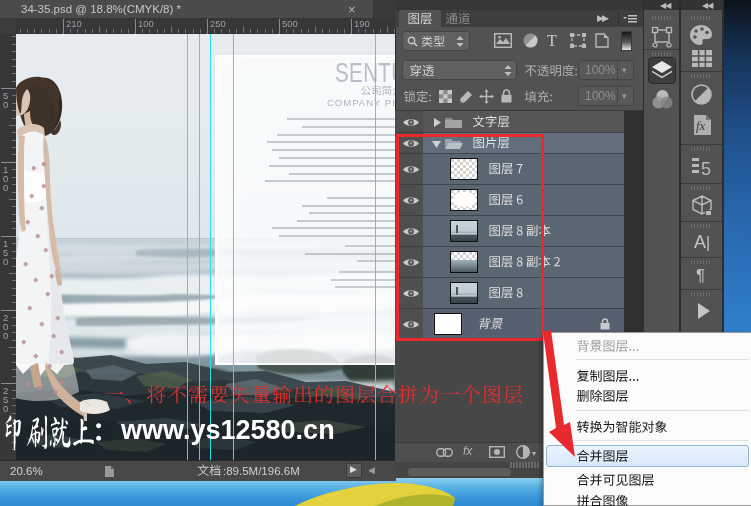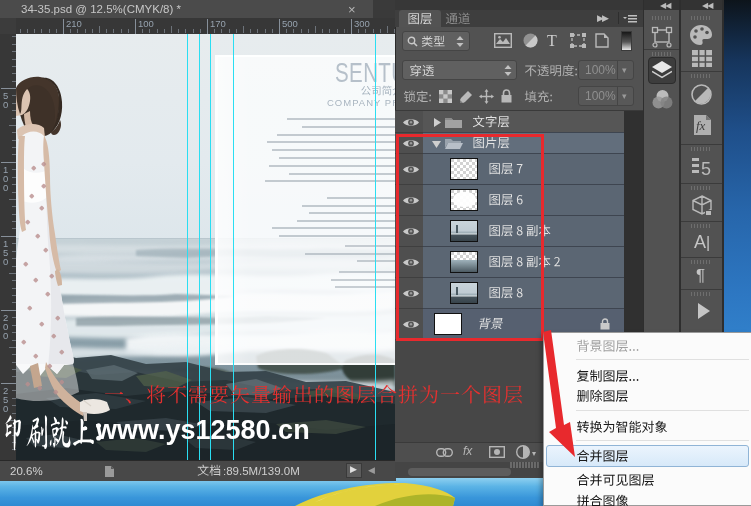--- a/index.html
+++ b/index.html
@@ -1,21 +1,21 @@
 <!DOCTYPE html>
 <html><head><meta charset="utf-8"><style>
 *{margin:0;padding:0;box-sizing:border-box}
 html,body{width:751px;height:506px;overflow:hidden;background:#3a3a3a;
 font-family:"Liberation Sans",sans-serif}
 body{position:relative}
 .abs{position:absolute}
 div.abs{white-space:nowrap}
 </style></head><body>
 <div class="abs" style="left:0;top:0;width:395px;height:18px;background:#4b4b4b"></div>
-<div class="abs" style="left:21px;top:3px;font-size:11.5px;color:#c6c6c6">34-35.psd @ 12.5%(CMYK/8) *</div>
+<div class="abs" style="left:21px;top:3px;font-size:11.5px;color:#c6c6c6">34-35.psd @ 18.8%(CMYK/8) *</div>
 <div class="abs" style="left:348px;top:2px;font-size:13px;color:#b5b5b5">×</div>
 <div class="abs" style="left:373px;top:0;width:22px;height:18px;background:#3a3a3a"></div>
 <div class="abs" style="left:0;top:18px;width:16px;height:16px;background:#3c3c3c"></div>
 <div class="abs" style="left:16px;top:18px;width:379px;height:16px;background:#373737;overflow:hidden">
     <div class="abs" style="left:47px;top:1px;width:1px;height:15px;background:#87909a"></div>
     <div class="abs" style="left:50px;top:0px;font-size:9.5px;color:#96a2ae">210</div>
     <div class="abs" style="left:54.2px;top:11px;width:1px;height:4px;background:#6d737a"></div>
     <div class="abs" style="left:61.4px;top:11px;width:1px;height:4px;background:#6d737a"></div>
     <div class="abs" style="left:68.6px;top:11px;width:1px;height:4px;background:#6d737a"></div>
     <div class="abs" style="left:75.8px;top:11px;width:1px;height:4px;background:#6d737a"></div>
@@ -29,21 +29,21 @@
     <div class="abs" style="left:126.2px;top:11px;width:1px;height:4px;background:#6d737a"></div>
     <div class="abs" style="left:133.4px;top:11px;width:1px;height:4px;background:#6d737a"></div>
     <div class="abs" style="left:140.6px;top:11px;width:1px;height:4px;background:#6d737a"></div>
     <div class="abs" style="left:147.8px;top:11px;width:1px;height:4px;background:#6d737a"></div>
     <div class="abs" style="left:155.0px;top:8px;width:1px;height:7px;background:#6d737a"></div>
     <div class="abs" style="left:162.2px;top:11px;width:1px;height:4px;background:#6d737a"></div>
     <div class="abs" style="left:169.4px;top:11px;width:1px;height:4px;background:#6d737a"></div>
     <div class="abs" style="left:176.6px;top:11px;width:1px;height:4px;background:#6d737a"></div>
     <div class="abs" style="left:183.8px;top:11px;width:1px;height:4px;background:#6d737a"></div>
     <div class="abs" style="left:191px;top:1px;width:1px;height:15px;background:#87909a"></div>
-    <div class="abs" style="left:194px;top:0px;font-size:9.5px;color:#96a2ae">170</div>
+    <div class="abs" style="left:194px;top:0px;font-size:9.5px;color:#96a2ae">250</div>
     <div class="abs" style="left:198.2px;top:11px;width:1px;height:4px;background:#6d737a"></div>
     <div class="abs" style="left:205.4px;top:11px;width:1px;height:4px;background:#6d737a"></div>
     <div class="abs" style="left:212.6px;top:11px;width:1px;height:4px;background:#6d737a"></div>
     <div class="abs" style="left:219.8px;top:11px;width:1px;height:4px;background:#6d737a"></div>
     <div class="abs" style="left:227.0px;top:8px;width:1px;height:7px;background:#6d737a"></div>
     <div class="abs" style="left:234.2px;top:11px;width:1px;height:4px;background:#6d737a"></div>
     <div class="abs" style="left:241.4px;top:11px;width:1px;height:4px;background:#6d737a"></div>
     <div class="abs" style="left:248.6px;top:11px;width:1px;height:4px;background:#6d737a"></div>
     <div class="abs" style="left:255.8px;top:11px;width:1px;height:4px;background:#6d737a"></div>
     <div class="abs" style="left:263px;top:1px;width:1px;height:15px;background:#87909a"></div>
@@ -51,21 +51,21 @@
     <div class="abs" style="left:270.2px;top:11px;width:1px;height:4px;background:#6d737a"></div>
     <div class="abs" style="left:277.4px;top:11px;width:1px;height:4px;background:#6d737a"></div>
     <div class="abs" style="left:284.6px;top:11px;width:1px;height:4px;background:#6d737a"></div>
     <div class="abs" style="left:291.8px;top:11px;width:1px;height:4px;background:#6d737a"></div>
     <div class="abs" style="left:299.0px;top:8px;width:1px;height:7px;background:#6d737a"></div>
     <div class="abs" style="left:306.2px;top:11px;width:1px;height:4px;background:#6d737a"></div>
     <div class="abs" style="left:313.4px;top:11px;width:1px;height:4px;background:#6d737a"></div>
     <div class="abs" style="left:320.6px;top:11px;width:1px;height:4px;background:#6d737a"></div>
     <div class="abs" style="left:327.8px;top:11px;width:1px;height:4px;background:#6d737a"></div>
     <div class="abs" style="left:335px;top:1px;width:1px;height:15px;background:#87909a"></div>
-    <div class="abs" style="left:338px;top:0px;font-size:9.5px;color:#96a2ae">300</div>
+    <div class="abs" style="left:338px;top:0px;font-size:9.5px;color:#96a2ae">190</div>
     <div class="abs" style="left:342.2px;top:11px;width:1px;height:4px;background:#6d737a"></div>
     <div class="abs" style="left:349.4px;top:11px;width:1px;height:4px;background:#6d737a"></div>
     <div class="abs" style="left:356.6px;top:11px;width:1px;height:4px;background:#6d737a"></div>
     <div class="abs" style="left:363.8px;top:11px;width:1px;height:4px;background:#6d737a"></div>
     <div class="abs" style="left:371.0px;top:8px;width:1px;height:7px;background:#6d737a"></div>
     <div class="abs" style="left:378.2px;top:11px;width:1px;height:4px;background:#6d737a"></div>
     <div class="abs" style="left:39.8px;top:11px;width:1px;height:4px;background:#6d737a"></div>
     <div class="abs" style="left:32.6px;top:11px;width:1px;height:4px;background:#6d737a"></div>
     <div class="abs" style="left:25.4px;top:11px;width:1px;height:4px;background:#6d737a"></div>
     <div class="abs" style="left:18.2px;top:11px;width:1px;height:4px;background:#6d737a"></div>
@@ -275,21 +275,21 @@
   </div>
 <div class="abs" style="left:0;top:460px;width:396px;height:21px;background:#484848;border-top:1px solid #282828"></div>
 <div class="abs" style="left:10px;top:465px;font-size:11.5px;color:#d2d2d2">20.6%</div>
 <svg class="abs" style="left:103px;top:465px" width="13" height="13" xmlns="http://www.w3.org/2000/svg">
     <path fill="#9a9a9a" d="M2 1 L8 1 L11 4 L11 12 L2 12 Z"></path>
     <path fill="#5a5a5a" d="M8 1 L8 4 L11 4 Z"></path>
   </svg>
 <svg class="abs" style="left:192.8px;top:464.2px" width="32" height="15" xmlns="http://www.w3.org/2000/svg">
     <path transform="translate(4.2,10.8)" fill="#cfcfcf" d="M5.1 -9.9C5.4 -9.3 5.8 -8.5 6.0 -8.0L7.0 -8.3C6.8 -8.8 6.4 -9.6 6.0 -10.2ZM0.6 -8.0V-7.1H2.5C3.2 -5.3 4.1 -3.7 5.4 -2.4C4.0 -1.3 2.4 -0.5 0.4 0.1C0.6 0.3 0.9 0.7 1.0 0.9C3.0 0.3 4.7 -0.6 6.0 -1.8C7.4 -0.6 9.0 0.3 11.0 0.9C11.1 0.6 11.4 0.2 11.6 0.0C9.7 -0.4 8.1 -1.3 6.7 -2.4C7.9 -3.6 8.9 -5.2 9.6 -7.1H11.4V-8.0ZM6.0 -3.0C4.9 -4.2 4.0 -5.5 3.4 -7.1H8.5C7.9 -5.5 7.1 -4.1 6.0 -3.0Z M22.2 -9.3C22.0 -8.4 21.5 -7.2 21.0 -6.4L21.8 -6.2C22.2 -6.9 22.7 -8.1 23.1 -9.1ZM16.8 -9.0C17.2 -8.1 17.6 -7.0 17.8 -6.3L18.6 -6.6C18.4 -7.3 17.9 -8.4 17.5 -9.3ZM14.3 -10.1V-7.5H12.6V-6.7H14.2C13.8 -5.0 13.1 -3.1 12.3 -2.1C12.5 -1.9 12.7 -1.5 12.8 -1.3C13.4 -2.1 13.9 -3.4 14.3 -4.8V0.9H15.2V-5.1C15.5 -4.5 16.0 -3.7 16.2 -3.3L16.7 -4.0C16.5 -4.4 15.5 -5.8 15.2 -6.2V-6.7H16.7V-7.5H15.2V-10.1ZM16.4 -0.8V0.1H22.1V0.9H23.0V-5.7H20.3V-10.0H19.5V-5.7H16.7V-4.8H22.1V-3.2H16.8V-2.4H22.1V-0.8Z"></path>
   </svg>
-<div class="abs" style="left:223px;top:465px;font-size:11.5px;color:#cfcfcf">:89.5M/139.0M</div>
+<div class="abs" style="left:223px;top:465px;font-size:11.5px;color:#cfcfcf">:89.5M/196.6M</div>
 <div class="abs" style="left:346px;top:463px;width:16px;height:15px;background:#5c5c5c;border:1px solid #3a3a3a"></div>
 <div class="abs" style="left:350px;top:464px;font-size:9px;color:#e0e0e0">▶</div>
 <div class="abs" style="left:368px;top:465px;font-size:9px;color:#9a9a9a">◀</div>
 <div class="abs" style="left:0;top:478px;width:543px;height:28px;background:linear-gradient(180deg,#8ed0f0 0%,#5cb4e6 30%,#3996da 70%,#2f8ad2 100%)"></div>
 <svg class="abs" style="left:285px;top:478px" width="175" height="28" xmlns="http://www.w3.org/2000/svg">
     <path fill="#e2d13c" d="M10 28 C40 12 85 4 120 5 C145 7 162 13 170 20 L168 28 Z"></path>
     <path fill="#adb429" d="M90 28 C118 16 148 13 170 20 L168 28 Z"></path>
     <path fill="#f2e584" d="M30 24 C60 10 100 5 126 7 C104 5 60 10 36 22 Z"></path>
   </svg>
 <div class="abs" style="left:0;top:478px;width:396px;height:3px;background:#484848"></div>
@@ -641,12 +641,12 @@
   </svg>
 <svg class="abs" style="left:97.0px;top:384.0px" width="434" height="25" xmlns="http://www.w3.org/2000/svg">
     <path transform="translate(7.0,18.0)" fill="#e5302f" d="M16.8 -10.3 15.6 -8.6H1.0L1.2 -8.0H18.6C18.9 -8.0 19.1 -8.0 19.2 -8.3C18.3 -9.1 16.8 -10.3 16.8 -10.3Z M26.0 1.5C26.5 1.5 26.8 1.2 26.8 0.6C26.8 0.2 26.7 -0.2 26.3 -0.7C25.7 -1.7 24.4 -2.7 22.0 -3.5L21.8 -3.1C23.6 -1.9 24.4 -0.6 25.0 0.7C25.3 1.3 25.6 1.5 26.0 1.5Z M43.4 -13.5 43.2 -13.4C44.0 -12.4 44.9 -10.8 45.0 -9.6C46.3 -8.4 47.6 -11.5 43.4 -13.5ZM51.2 -5.2 51.0 -5.0C51.9 -4.2 53.0 -2.8 53.2 -1.7C54.5 -0.8 55.5 -3.7 51.2 -5.2ZM42.8 -4.1 44.0 -2.7C44.2 -2.8 44.3 -3.1 44.2 -3.3C45.2 -4.5 46.2 -5.7 46.9 -6.7V1.5H47.1C47.6 1.5 48.2 1.2 48.2 1.0V-15.9C48.7 -16.0 48.8 -16.2 48.9 -16.4L46.9 -16.7V-7.4C45.4 -6.0 43.8 -4.8 42.8 -4.1ZM55.2 -16.2 53.2 -16.8C52.3 -14.7 50.6 -12.1 48.8 -10.7L49.0 -10.5C49.9 -11.0 50.8 -11.6 51.6 -12.4C52.2 -11.9 52.9 -11.1 53.1 -10.4C54.2 -9.6 55.1 -11.9 51.9 -12.8C52.3 -13.2 52.7 -13.6 53.1 -14.0H58.3C56.2 -10.7 53.0 -8.5 48.7 -6.9L48.9 -6.6C54.2 -8.0 57.5 -10.3 59.9 -13.8C60.4 -13.8 60.7 -13.9 60.8 -14.0L59.3 -15.3L58.5 -14.6H53.5C53.9 -15.0 54.2 -15.5 54.5 -16.0C55.0 -16.0 55.2 -16.0 55.2 -16.2ZM59.7 -7.5 58.8 -6.3H58.1V-8.6C58.5 -8.7 58.7 -8.9 58.8 -9.1L56.8 -9.4V-6.3H49.1L49.2 -5.7H56.8V-0.5C56.8 -0.1 56.7 0.0 56.2 0.0C55.7 0.0 53.1 -0.2 53.1 -0.2V0.1C54.2 0.2 54.9 0.4 55.2 0.6C55.5 0.9 55.7 1.2 55.8 1.6C57.8 1.4 58.1 0.7 58.1 -0.4V-5.7H60.8C61.0 -5.7 61.2 -5.8 61.3 -6.0C60.7 -6.6 59.7 -7.5 59.7 -7.5Z M74.7 -10.6 74.5 -10.4C76.6 -9.1 79.7 -6.8 80.8 -5.0C82.6 -4.3 82.8 -8.0 74.7 -10.6ZM64.0 -15.1 64.2 -14.5H73.5C71.7 -10.9 67.8 -7.0 63.7 -4.6L63.9 -4.3C67.0 -5.8 70.0 -8.0 72.3 -10.4V1.5H72.6C73.0 1.5 73.6 1.2 73.6 1.1V-10.8C74.0 -10.8 74.2 -10.9 74.3 -11.1L73.3 -11.5C74.1 -12.4 74.8 -13.5 75.4 -14.5H81.4C81.7 -14.5 81.9 -14.6 82.0 -14.8C81.2 -15.5 80.0 -16.4 80.0 -16.4L79.0 -15.1Z M99.8 -9.4H95.6V-8.9H99.8ZM99.3 -11.2H95.6V-10.6H99.3ZM92.1 -9.4H87.9V-8.9H92.1ZM92.1 -11.2H88.2V-10.6H92.1ZM86.9 -14.1 86.6 -14.1C86.7 -12.9 86.2 -11.9 85.4 -11.5C85.0 -11.2 84.8 -10.8 85.0 -10.4C85.2 -9.9 85.9 -10.0 86.3 -10.3C86.9 -10.7 87.3 -11.5 87.2 -12.7H93.3V-7.8H93.5C94.2 -7.8 94.6 -8.1 94.6 -8.2V-12.7H101.1C100.9 -12.0 100.6 -11.0 100.4 -10.5L100.7 -10.3C101.3 -10.9 102.1 -11.8 102.5 -12.5C102.9 -12.5 103.1 -12.5 103.3 -12.7L101.8 -14.1L101.0 -13.3H94.6V-15.0H101.1C101.4 -15.0 101.6 -15.1 101.6 -15.3C100.9 -15.9 99.9 -16.7 99.9 -16.7L99.0 -15.5H86.8L87.0 -15.0H93.3V-13.3H87.2C87.1 -13.5 87.0 -13.8 86.9 -14.1ZM101.2 -8.3 100.3 -7.2H85.2L85.4 -6.6H92.8C92.6 -6.1 92.3 -5.4 92.1 -4.9H88.4L87.1 -5.5V1.6H87.3C87.8 1.6 88.3 1.3 88.3 1.2V-4.3H91.3V0.8H91.5C92.2 0.8 92.6 0.6 92.6 0.5V-4.3H95.6V0.8H95.8C96.4 0.8 96.8 0.5 96.8 0.4V-4.3H99.8V-0.4C99.8 -0.2 99.8 -0.0 99.5 -0.0C99.2 -0.0 97.9 -0.2 97.9 -0.2V0.2C98.5 0.3 98.8 0.4 99.1 0.6C99.3 0.8 99.3 1.2 99.3 1.6C100.9 1.4 101.1 0.8 101.1 -0.2V-4.1C101.5 -4.2 101.8 -4.3 101.9 -4.5L100.3 -5.7L99.6 -4.9H92.9C93.4 -5.4 93.9 -6.1 94.3 -6.6H102.4C102.7 -6.6 102.9 -6.7 102.9 -7.0C102.2 -7.6 101.2 -8.3 101.2 -8.3Z M122.4 -7.1 121.4 -5.9H114.0L115.0 -7.3C115.5 -7.2 115.8 -7.4 115.9 -7.6L113.9 -8.3C113.6 -7.7 113.0 -6.8 112.3 -5.9H105.9L106.1 -5.4H111.9C111.1 -4.3 110.3 -3.2 109.6 -2.5C111.4 -2.2 113.0 -1.8 114.5 -1.4C112.5 -0.0 109.6 0.7 105.8 1.3L105.9 1.6C110.5 1.2 113.7 0.5 115.9 -0.9C118.2 -0.2 120.1 0.5 121.4 1.3C122.9 2.0 124.4 0.1 117.0 -1.7C118.0 -2.7 118.9 -3.9 119.5 -5.4H123.6C123.9 -5.4 124.1 -5.5 124.1 -5.7C123.5 -6.3 122.4 -7.1 122.4 -7.1ZM111.4 -2.8C112.1 -3.5 112.8 -4.5 113.6 -5.4H117.9C117.3 -4.0 116.5 -2.9 115.5 -2.1C114.3 -2.3 113.0 -2.5 111.4 -2.8ZM120.7 -12.2V-9.1H117.7V-12.2ZM122.3 -16.6 121.3 -15.4H106.0L106.2 -14.8H112.2V-12.8H109.4L107.9 -13.5V-7.4H108.1C108.7 -7.4 109.2 -7.7 109.2 -7.8V-8.5H120.7V-7.6H120.9C121.3 -7.6 122.0 -7.9 122.0 -8.0V-12.0C122.4 -12.1 122.7 -12.2 122.9 -12.4L121.2 -13.6L120.5 -12.8H117.7V-14.8H123.5C123.8 -14.8 124.0 -14.9 124.0 -15.2C123.3 -15.8 122.3 -16.6 122.3 -16.6ZM109.2 -9.1V-12.2H112.2V-9.1ZM116.4 -12.2V-9.1H113.4V-12.2ZM116.4 -12.8H113.4V-14.8H116.4Z M131.3 -16.8C130.7 -13.6 129.4 -10.8 127.8 -8.9L128.1 -8.7C129.4 -9.7 130.5 -11.1 131.4 -12.8H135.1C135.1 -11.0 135.0 -9.4 134.8 -7.9H126.9L127.1 -7.3H134.7C134.0 -3.9 132.2 -1.1 126.8 1.2L127.1 1.6C133.2 -0.6 135.3 -3.6 136.1 -7.3H136.3C137.0 -4.3 138.7 -0.7 144.0 1.6C144.1 0.8 144.6 0.6 145.3 0.5L145.3 0.3C139.8 -1.7 137.6 -4.6 136.7 -7.3H144.6C144.9 -7.3 145.1 -7.4 145.2 -7.6C144.5 -8.3 143.3 -9.2 143.3 -9.2L142.3 -7.9H136.2C136.4 -9.4 136.5 -11.0 136.5 -12.8H142.9C143.2 -12.8 143.4 -12.9 143.5 -13.1C142.7 -13.7 141.6 -14.6 141.6 -14.6L140.6 -13.4H131.7C132.1 -14.1 132.4 -14.9 132.7 -15.7C133.1 -15.7 133.3 -15.9 133.4 -16.2Z M148.0 -9.8 148.2 -9.2H165.4C165.7 -9.2 165.9 -9.3 165.9 -9.6C165.3 -10.1 164.3 -10.9 164.3 -10.9L163.3 -9.8ZM161.3 -13.1V-11.7H152.6V-13.1ZM161.3 -13.7H152.6V-15.1H161.3ZM151.3 -15.7V-10.2H151.5C152.0 -10.2 152.6 -10.5 152.6 -10.7V-11.1H161.3V-10.4H161.5C161.9 -10.4 162.6 -10.7 162.6 -10.8V-14.8C163.0 -14.9 163.3 -15.1 163.4 -15.2L161.8 -16.5L161.1 -15.7H152.7L151.3 -16.3ZM161.6 -5.3V-3.8H157.6V-5.3ZM161.6 -5.9H157.6V-7.3H161.6ZM152.4 -5.3H156.3V-3.8H152.4ZM152.4 -5.9V-7.3H156.3V-5.9ZM149.5 -1.7 149.7 -1.1H156.3V0.5H148.0L148.2 1.1H165.5C165.8 1.1 166.0 1.0 166.1 0.8C165.4 0.2 164.3 -0.7 164.3 -0.7L163.3 0.5H157.6V-1.1H164.2C164.5 -1.1 164.7 -1.2 164.7 -1.4C164.1 -2.0 163.1 -2.8 163.1 -2.8L162.2 -1.7H157.6V-3.2H161.6V-2.6H161.8C162.2 -2.6 162.8 -2.9 162.9 -3.0V-7.1C163.3 -7.2 163.6 -7.3 163.7 -7.5L162.1 -8.8L161.4 -7.9H152.5L151.1 -8.6V-2.2H151.3C151.8 -2.2 152.4 -2.5 152.4 -2.7V-3.2H156.3V-1.7Z M186.7 -9.3 184.8 -9.6V-0.2C184.8 0.0 184.7 0.1 184.4 0.1C184.0 0.1 182.3 0.0 182.3 0.0V0.3C183.1 0.4 183.5 0.6 183.8 0.8C184.0 1.0 184.1 1.3 184.2 1.6C185.8 1.5 185.9 0.8 185.9 -0.2V-8.8C186.4 -8.9 186.6 -9.1 186.7 -9.3ZM182.3 -12.3 181.4 -11.3H177.8L178.0 -10.7H183.3C183.5 -10.7 183.7 -10.8 183.8 -11.1C183.2 -11.6 182.3 -12.3 182.3 -12.3ZM183.9 -8.6 182.1 -8.8V-1.5H182.3C182.7 -1.5 183.2 -1.7 183.2 -1.9V-8.1C183.6 -8.2 183.8 -8.4 183.9 -8.6ZM173.3 -16.1 171.5 -16.7C171.3 -15.8 171.1 -14.5 170.7 -13.2H168.8L169.0 -12.6H170.6C170.2 -11.0 169.7 -9.3 169.4 -8.2C169.1 -8.1 168.7 -7.9 168.5 -7.8L169.9 -6.7L170.5 -7.3H171.9V-3.8C170.6 -3.5 169.5 -3.2 168.8 -3.0L169.8 -1.4C170.0 -1.5 170.1 -1.7 170.2 -1.9L171.9 -2.7V1.6H172.1C172.7 1.6 173.1 1.3 173.1 1.2V-3.3C174.1 -3.8 174.9 -4.2 175.5 -4.6L175.4 -4.9L173.1 -4.2V-7.3H175.2C175.5 -7.3 175.6 -7.4 175.7 -7.7C175.1 -8.2 174.3 -8.9 174.3 -8.9L173.5 -7.9H173.1V-10.6C173.6 -10.7 173.7 -10.9 173.8 -11.1L172.0 -11.4V-7.9H170.5C170.9 -9.3 171.4 -11.0 171.8 -12.6H175.7C175.9 -12.6 176.1 -12.7 176.2 -12.9C175.6 -13.5 174.6 -14.2 174.6 -14.2L173.7 -13.2H171.9C172.2 -14.2 172.4 -15.1 172.5 -15.8C173.0 -15.7 173.2 -15.9 173.3 -16.1ZM182.0 -16.0 180.2 -17.0C178.8 -14.0 176.6 -11.4 174.6 -10.0L174.8 -9.7C177.0 -10.9 179.3 -12.8 180.9 -15.3C182.2 -13.2 184.2 -11.2 186.3 -10.1C186.4 -10.6 186.8 -10.9 187.3 -11.1L187.3 -11.3C185.2 -12.1 182.6 -13.8 181.3 -15.7C181.7 -15.7 181.9 -15.8 182.0 -16.0ZM177.1 -3.4V-5.7H179.6V-3.4ZM177.1 1.1V-2.9H179.6V-0.4C179.6 -0.1 179.6 -0.0 179.3 -0.0C179.1 -0.0 178.0 -0.1 178.0 -0.1V0.2C178.6 0.3 178.9 0.4 179.0 0.6C179.2 0.8 179.3 1.1 179.3 1.4C180.6 1.3 180.8 0.7 180.8 -0.2V-8.2C181.1 -8.3 181.5 -8.4 181.6 -8.6L180.0 -9.7L179.5 -9.0H177.2L175.9 -9.6V1.5H176.1C176.6 1.5 177.1 1.3 177.1 1.1ZM177.1 -6.3V-8.4H179.6V-6.3Z M207.4 -6.6 205.4 -6.8V-0.8H199.6V-8.5H204.4V-7.5H204.6C205.1 -7.5 205.7 -7.8 205.7 -7.9V-14.2C206.2 -14.2 206.4 -14.4 206.4 -14.7L204.4 -14.9V-9.1H199.6V-15.9C200.1 -16.0 200.2 -16.1 200.3 -16.4L198.3 -16.7V-9.1H193.6V-14.2C194.2 -14.3 194.4 -14.5 194.4 -14.7L192.3 -14.9V-9.2C192.1 -9.1 191.9 -8.9 191.7 -8.8L193.2 -7.8L193.7 -8.5H198.3V-0.8H192.6V-6.2C193.2 -6.3 193.4 -6.5 193.4 -6.7L191.3 -6.9V-0.9C191.1 -0.8 190.9 -0.6 190.8 -0.4L192.3 0.6L192.8 -0.2H205.4V1.4H205.6C206.1 1.4 206.7 1.1 206.7 0.9V-6.1C207.2 -6.1 207.3 -6.3 207.4 -6.6Z M220.9 -9.1 220.7 -9.0C221.7 -7.9 222.9 -6.2 223.1 -4.8C224.6 -3.7 225.7 -6.9 220.9 -9.1ZM216.7 -16.3 214.6 -16.7C214.4 -15.7 214.0 -14.2 213.8 -13.2H213.1L211.8 -13.9V0.9H212.0C212.6 0.9 213.0 0.6 213.0 0.5V-1.2H217.2V0.4H217.4C217.9 0.4 218.5 0.0 218.5 -0.1V-12.4C218.9 -12.5 219.2 -12.6 219.3 -12.8L217.8 -14.0L217.0 -13.2H214.5C214.9 -14.0 215.5 -15.1 215.9 -15.8C216.3 -15.8 216.6 -16.0 216.7 -16.3ZM217.2 -12.6V-7.6H213.0V-12.6ZM213.0 -7.0H217.2V-1.7H213.0ZM224.1 -16.1 222.1 -16.7C221.4 -13.7 220.1 -10.6 218.9 -8.6L219.1 -8.4C220.2 -9.5 221.2 -11.0 222.1 -12.6H226.9C226.8 -5.8 226.5 -1.2 225.8 -0.5C225.5 -0.3 225.4 -0.2 225.0 -0.2C224.5 -0.2 223.1 -0.4 222.2 -0.5L222.1 -0.1C223.0 0.0 223.8 0.3 224.1 0.5C224.4 0.7 224.5 1.1 224.5 1.5C225.5 1.5 226.3 1.2 226.8 0.6C227.8 -0.6 228.1 -5.1 228.3 -12.5C228.7 -12.5 229.0 -12.6 229.1 -12.8L227.5 -14.1L226.7 -13.2H222.3C222.7 -14.0 223.1 -14.9 223.4 -15.7C223.8 -15.7 224.0 -15.9 224.1 -16.1Z M239.3 -6.5 239.3 -6.1C240.9 -5.7 242.2 -4.9 242.7 -4.4C244.0 -4.0 244.3 -6.5 239.3 -6.5ZM237.3 -3.9 237.2 -3.6C240.3 -2.9 242.9 -1.7 244.1 -0.8C245.6 -0.5 245.9 -3.5 237.3 -3.9ZM247.4 -15.0V-0.4H234.5V-15.0ZM234.5 1.0V0.2H247.4V1.4H247.6C248.1 1.4 248.7 1.1 248.8 0.9V-14.8C249.2 -14.8 249.5 -15.0 249.6 -15.1L248.0 -16.4L247.2 -15.6H234.6L233.2 -16.3V1.5H233.4C234.0 1.5 234.5 1.2 234.5 1.0ZM240.4 -14.1 238.6 -14.8C238.0 -12.9 236.9 -10.5 235.4 -8.9L235.6 -8.6C236.6 -9.4 237.5 -10.3 238.2 -11.3C238.7 -10.3 239.5 -9.4 240.3 -8.7C238.8 -7.5 237.0 -6.5 235.0 -5.8L235.2 -5.5C237.5 -6.1 239.4 -7.0 241.1 -8.1C242.5 -7.1 244.1 -6.4 245.9 -5.8C246.1 -6.4 246.5 -6.8 247.0 -6.9L247.0 -7.2C245.2 -7.5 243.5 -8.0 242.0 -8.8C243.2 -9.7 244.2 -10.8 245.0 -12.0C245.5 -12.0 245.7 -12.0 245.8 -12.2L244.4 -13.5L243.5 -12.7H239.1C239.3 -13.1 239.5 -13.5 239.7 -13.9C240.1 -13.8 240.3 -13.9 240.4 -14.1ZM238.5 -11.7 238.8 -12.1H243.4C242.8 -11.1 242.0 -10.2 241.1 -9.3C240.0 -10.0 239.1 -10.8 238.5 -11.7Z M267.3 -10.3 266.4 -9.1H257.9L258.1 -8.5H268.5C268.8 -8.5 269.0 -8.6 269.1 -8.8C268.4 -9.4 267.3 -10.3 267.3 -10.3ZM269.4 -7.0 268.4 -5.8H256.6L256.8 -5.2H262.2C261.2 -3.9 259.0 -1.6 257.3 -0.6C257.1 -0.5 256.7 -0.5 256.7 -0.5L257.4 1.2C257.6 1.2 257.7 1.0 257.9 0.8C262.2 0.2 265.9 -0.3 268.5 -0.7C269.1 -0.0 269.5 0.6 269.7 1.2C271.3 2.2 272.0 -1.1 266.0 -3.7L265.8 -3.5C266.5 -2.9 267.4 -2.0 268.2 -1.1C264.3 -0.8 260.6 -0.6 258.4 -0.5C260.2 -1.5 262.2 -3.0 263.3 -4.1C263.7 -4.0 264.0 -4.2 264.1 -4.3L262.6 -5.2H270.6C270.9 -5.2 271.1 -5.3 271.2 -5.5C270.5 -6.2 269.4 -7.0 269.4 -7.0ZM256.5 -12.1V-15.0H268.2V-12.1ZM255.2 -15.8V-9.4C255.2 -5.5 254.9 -1.6 252.7 1.4L253.0 1.6C256.2 -1.3 256.5 -5.7 256.5 -9.4V-11.5H268.2V-10.7H268.4C268.8 -10.7 269.5 -11.0 269.5 -11.1V-14.8C269.9 -14.9 270.2 -15.0 270.3 -15.2L268.7 -16.4L268.0 -15.6H256.7L255.2 -16.3Z M278.3 -9.6 278.4 -9.0H287.3C287.6 -9.0 287.8 -9.1 287.9 -9.3C287.2 -9.9 286.1 -10.7 286.1 -10.7L285.2 -9.6ZM283.4 -15.7C284.8 -12.8 287.8 -10.2 291.1 -8.5C291.3 -9.0 291.7 -9.5 292.3 -9.6L292.4 -9.9C288.8 -11.3 285.5 -13.4 283.7 -16.0C284.2 -16.0 284.5 -16.1 284.5 -16.3L282.2 -16.9C281.1 -14.0 277.1 -10.0 273.7 -8.1L273.8 -7.8C277.6 -9.5 281.5 -12.8 283.4 -15.7ZM287.4 -5.3V-0.5H278.6V-5.3ZM277.3 -5.9V1.5H277.5C278.1 1.5 278.6 1.2 278.6 1.1V0.1H287.4V1.4H287.6C288.0 1.4 288.7 1.1 288.7 1.0V-5.0C289.1 -5.1 289.4 -5.3 289.6 -5.4L287.9 -6.7L287.2 -5.9H278.7L277.3 -6.5Z M303.0 -16.7 302.7 -16.6C303.5 -15.7 304.3 -14.2 304.3 -13.0C305.7 -11.9 307.0 -14.9 303.0 -16.7ZM309.3 -16.8C308.8 -15.3 308.2 -13.7 307.7 -12.7L307.9 -12.5C308.8 -13.3 309.8 -14.5 310.6 -15.7C311.0 -15.6 311.2 -15.8 311.3 -16.0ZM308.4 -11.6V-7.0H305.2V-7.4V-11.6ZM294.5 -6.5 295.2 -4.8C295.4 -4.9 295.5 -5.1 295.6 -5.3L297.8 -6.4V-0.5C297.8 -0.2 297.7 -0.1 297.4 -0.1C297.0 -0.1 295.3 -0.2 295.3 -0.2V0.1C296.0 0.2 296.5 0.4 296.8 0.6C297.0 0.8 297.1 1.2 297.2 1.6C298.9 1.4 299.1 0.7 299.1 -0.4V-7.1L301.8 -8.5L301.7 -8.8L299.1 -7.9V-11.6H301.3C301.5 -11.6 301.6 -11.6 301.7 -11.7L301.7 -11.6H303.9V-7.4V-7.0H300.7L300.8 -6.4H303.9C303.8 -3.5 303.0 -0.9 299.8 1.3L300.0 1.6C304.2 -0.4 305.1 -3.4 305.2 -6.4H308.4V1.5H308.6C309.3 1.5 309.7 1.2 309.7 1.1V-6.4H312.8C313.1 -6.4 313.3 -6.5 313.4 -6.7C312.7 -7.3 311.7 -8.1 311.7 -8.1L310.8 -7.0H309.7V-11.6H312.5C312.8 -11.6 313.0 -11.7 313.0 -12.0C312.4 -12.6 311.3 -13.4 311.3 -13.4L310.4 -12.2H301.6L301.6 -12.2C301.1 -12.7 300.3 -13.3 300.3 -13.3L299.5 -12.2H299.1V-16.0C299.6 -16.1 299.8 -16.3 299.8 -16.5L297.8 -16.8V-12.2H294.8L295.0 -11.6H297.8V-7.5C296.4 -7.0 295.2 -6.7 294.5 -6.5Z M326.0 -8.3 325.7 -8.2C326.7 -7.1 327.7 -5.3 327.8 -3.9C329.3 -2.6 330.6 -5.9 326.0 -8.3ZM318.7 -16.0 318.4 -15.9C319.4 -15.0 320.5 -13.5 320.7 -12.3C322.2 -11.2 323.3 -14.3 318.7 -16.0ZM325.8 -16.0C326.3 -16.0 326.5 -16.2 326.5 -16.5L324.4 -16.7C324.4 -14.9 324.4 -13.1 324.2 -11.3H316.3L316.5 -10.7H324.1C323.5 -6.4 321.7 -2.3 315.9 1.1L316.1 1.5C322.9 -1.9 324.9 -6.3 325.5 -10.7H331.8C331.5 -5.8 331.1 -1.2 330.2 -0.4C330.0 -0.2 329.8 -0.2 329.3 -0.2C328.8 -0.2 326.8 -0.3 325.7 -0.5L325.7 -0.1C326.7 0.0 327.9 0.3 328.3 0.5C328.6 0.8 328.7 1.1 328.7 1.5C329.8 1.5 330.7 1.2 331.3 0.6C332.3 -0.5 332.9 -5.2 333.1 -10.5C333.5 -10.5 333.8 -10.7 333.9 -10.8L332.4 -12.1L331.6 -11.3H325.6C325.8 -12.9 325.8 -14.4 325.8 -16.0Z M352.8 -10.3 351.6 -8.6H337.0L337.2 -8.0H354.6C354.9 -8.0 355.1 -8.0 355.2 -8.3C354.3 -9.1 352.8 -10.3 352.8 -10.3Z M367.2 -15.5C368.7 -12.3 371.6 -9.4 375.1 -7.4C375.3 -7.9 375.6 -8.4 376.2 -8.5L376.3 -8.8C372.6 -10.4 369.4 -13.0 367.5 -15.8C368.0 -15.8 368.3 -15.9 368.3 -16.2L366.0 -16.7C364.7 -13.6 361.2 -9.6 357.7 -7.3L357.8 -7.0C361.9 -9.0 365.4 -12.5 367.2 -15.5ZM368.3 -11.0 366.2 -11.2V1.6H366.5C367.0 1.6 367.6 1.3 367.6 1.1V-10.4C368.1 -10.5 368.3 -10.7 368.3 -11.0Z M386.3 -6.5 386.3 -6.1C387.9 -5.7 389.2 -4.9 389.7 -4.4C391.0 -4.0 391.3 -6.5 386.3 -6.5ZM384.3 -3.9 384.2 -3.6C387.3 -2.9 389.9 -1.7 391.1 -0.8C392.6 -0.5 392.9 -3.5 384.3 -3.9ZM394.4 -15.0V-0.4H381.5V-15.0ZM381.5 1.0V0.2H394.4V1.4H394.6C395.1 1.4 395.7 1.1 395.8 0.9V-14.8C396.2 -14.8 396.5 -15.0 396.6 -15.1L395.0 -16.4L394.2 -15.6H381.6L380.2 -16.3V1.5H380.4C381.0 1.5 381.5 1.2 381.5 1.0ZM387.4 -14.1 385.6 -14.8C385.0 -12.9 383.9 -10.5 382.4 -8.9L382.6 -8.6C383.6 -9.4 384.5 -10.3 385.2 -11.3C385.7 -10.3 386.5 -9.4 387.3 -8.7C385.8 -7.5 384.0 -6.5 382.0 -5.8L382.2 -5.5C384.5 -6.1 386.4 -7.0 388.1 -8.1C389.5 -7.1 391.1 -6.4 392.9 -5.8C393.1 -6.4 393.5 -6.8 394.0 -6.9L394.0 -7.2C392.2 -7.5 390.5 -8.0 389.0 -8.8C390.2 -9.7 391.2 -10.8 392.0 -12.0C392.5 -12.0 392.7 -12.0 392.8 -12.2L391.4 -13.5L390.5 -12.7H386.1C386.3 -13.1 386.5 -13.5 386.7 -13.9C387.1 -13.8 387.3 -13.9 387.4 -14.1ZM385.5 -11.7 385.8 -12.1H390.4C389.8 -11.1 389.0 -10.2 388.1 -9.3C387.0 -10.0 386.1 -10.8 385.5 -11.7Z M414.3 -10.3 413.4 -9.1H404.9L405.1 -8.5H415.5C415.8 -8.5 416.0 -8.6 416.1 -8.8C415.4 -9.4 414.3 -10.3 414.3 -10.3ZM416.4 -7.0 415.4 -5.8H403.6L403.8 -5.2H409.2C408.2 -3.9 406.0 -1.6 404.3 -0.6C404.1 -0.5 403.7 -0.5 403.7 -0.5L404.4 1.2C404.6 1.2 404.7 1.0 404.9 0.8C409.2 0.2 412.9 -0.3 415.5 -0.7C416.1 -0.0 416.5 0.6 416.7 1.2C418.3 2.2 419.0 -1.1 413.0 -3.7L412.8 -3.5C413.5 -2.9 414.4 -2.0 415.2 -1.1C411.3 -0.8 407.6 -0.6 405.4 -0.5C407.2 -1.5 409.2 -3.0 410.3 -4.1C410.7 -4.0 411.0 -4.2 411.1 -4.3L409.6 -5.2H417.6C417.9 -5.2 418.1 -5.3 418.2 -5.5C417.5 -6.2 416.4 -7.0 416.4 -7.0ZM403.5 -12.1V-15.0H415.2V-12.1ZM402.2 -15.8V-9.4C402.2 -5.5 401.9 -1.6 399.7 1.4L400.0 1.6C403.2 -1.3 403.5 -5.7 403.5 -9.4V-11.5H415.2V-10.7H415.4C415.8 -10.7 416.5 -11.0 416.5 -11.1V-14.8C416.9 -14.9 417.2 -15.0 417.3 -15.2L415.7 -16.4L415.0 -15.6H403.7L402.2 -16.3Z"></path>
   </svg>
 <svg class="abs" style="left:-10.9px;top:411.7px" width="119" height="46" xmlns="http://www.w3.org/2000/svg">
     <path transform="translate(12.9,33.3) scale(0.63,1)" fill="#ffffff" d="M8.8 -21.4Q9.7 -20.9 9.4 -20.6Q9.2 -20.4 9.3 -20.1Q9.4 -19.7 9.5 -19.7Q9.6 -19.7 11.7 -20.3Q13.8 -20.8 14.6 -20.9H15.4L15.7 -20.2Q15.8 -19.7 15.8 -19.5Q15.8 -19.4 15.5 -19.0Q14.8 -18.3 13.4 -18.3Q12.8 -18.3 11.7 -17.9Q10.6 -17.6 10.1 -17.2Q9.9 -17.1 9.7 -16.7Q9.6 -16.4 9.5 -14.9Q9.3 -12.9 9.4 -12.8Q9.5 -12.7 10.4 -13.1Q11.4 -13.6 12.2 -14.1L12.8 -14.4L13.7 -14.2Q14.5 -13.9 14.8 -13.6Q15.1 -13.3 14.9 -12.8Q14.8 -12.4 14.4 -12.0Q13.9 -11.6 13.6 -11.6Q13.2 -11.6 12.1 -11.2Q11.1 -10.8 10.9 -10.5Q10.6 -10.2 10.0 -9.9Q9.0 -9.5 8.3 -8.6Q8.2 -8.4 7.6 -8.2Q7.0 -8.0 6.8 -8.2Q6.7 -8.2 6.7 -8.6Q6.7 -9.1 6.2 -9.5Q5.9 -9.8 5.8 -10.0Q5.7 -10.2 5.8 -10.6Q5.8 -11.3 6.4 -11.7Q6.8 -12.1 7.0 -12.4Q7.2 -12.8 7.6 -14.3Q7.7 -14.7 7.5 -17.0Q7.3 -19.2 7.1 -19.8Q6.8 -20.4 6.8 -20.6Q6.9 -20.9 7.3 -21.2Q7.8 -21.7 8.0 -21.7Q8.3 -21.7 8.8 -21.4ZM20.3 -26.4Q20.3 -26.4 20.9 -26.1Q21.4 -25.8 21.8 -25.0L22.2 -24.4L23.1 -24.7Q24.5 -25.1 27.5 -25.6Q28.1 -25.7 28.6 -25.4Q29.1 -25.0 29.4 -24.5Q29.7 -24.0 30.0 -23.7Q30.3 -23.5 30.3 -23.0Q30.4 -22.4 30.1 -22.0Q29.9 -21.6 29.9 -21.1Q29.9 -20.6 29.8 -19.9Q29.7 -19.2 29.6 -17.7Q29.5 -16.2 29.3 -16.0Q29.0 -15.8 29.1 -15.4Q29.2 -15.0 28.9 -13.9Q28.6 -12.8 28.3 -12.2Q28.0 -11.7 27.8 -11.4Q27.7 -11.1 27.0 -10.3Q26.4 -9.5 26.1 -9.4Q25.8 -9.1 25.3 -9.1Q24.8 -9.1 24.7 -8.9Q24.6 -8.7 24.0 -8.7Q23.5 -8.7 23.3 -8.9Q23.1 -9.1 22.8 -9.7Q22.6 -10.0 22.2 -10.5Q21.8 -11.0 21.7 -11.0Q21.6 -11.0 21.6 -9.2Q21.6 -7.1 21.6 -3.9Q21.5 -0.8 21.4 -0.7Q21.3 -0.6 21.2 1.0Q20.9 4.5 20.4 5.0Q20.0 5.4 19.9 5.2Q19.9 5.0 19.6 5.0Q19.4 5.0 19.4 4.7Q19.4 4.4 19.1 3.6Q18.9 3.0 18.9 2.0Q18.8 1.1 18.8 -2.9Q18.8 -17.3 19.0 -20.0Q19.1 -20.6 19.0 -20.7Q19.0 -20.8 18.7 -20.7Q18.5 -20.7 17.9 -21.0Q17.3 -21.2 17.4 -21.5Q17.4 -21.6 17.4 -21.9Q17.4 -22.2 17.9 -22.4Q18.3 -22.7 18.3 -22.9Q18.3 -23.1 18.8 -23.2Q19.0 -23.5 19.1 -23.7Q19.2 -23.9 19.1 -24.8Q19.1 -25.5 19.2 -25.7Q19.3 -25.9 19.8 -26.1ZM23.5 -22.9Q22.7 -22.7 22.5 -22.6Q22.3 -22.5 22.2 -22.0Q22.1 -21.4 22.0 -19.8L21.8 -15.6Q21.8 -13.8 21.8 -13.5Q21.8 -13.2 22.1 -13.0Q22.5 -12.8 23.2 -12.9Q24.0 -13.0 24.2 -13.4Q24.5 -13.7 24.5 -13.9Q24.6 -14.1 24.8 -14.3Q24.9 -14.5 25.0 -14.9L25.4 -16.1Q25.7 -17.0 25.8 -18.7Q25.9 -20.4 26.1 -21.7Q26.3 -22.9 26.2 -23.2Q25.9 -23.5 25.3 -23.4Q24.8 -23.4 23.5 -22.9ZM14.8 -28.9Q15.8 -27.9 15.2 -26.8L14.9 -26.3Q14.8 -26.0 14.2 -25.7Q13.5 -25.3 12.4 -24.5Q11.5 -23.9 10.2 -23.2Q8.8 -22.5 8.1 -22.2Q7.5 -22.1 6.9 -21.8Q5.7 -21.3 5.7 -21.7Q5.7 -21.8 6.9 -22.7Q8.1 -23.7 8.3 -24.1Q8.6 -24.5 8.8 -24.5Q9.0 -24.5 9.0 -24.7Q9.1 -24.8 9.9 -25.7Q12.0 -28.0 12.2 -28.5Q12.3 -28.9 12.4 -28.9Q12.5 -28.9 12.5 -29.2Q12.5 -29.6 12.8 -29.7Q13.5 -30.5 14.8 -28.9Z M64.9 -15.0Q65.1 -15.0 66.1 -16.8Q66.3 -17.1 66.4 -17.3Q66.6 -17.5 66.6 -17.1Q66.6 -16.3 66.0 -14.9Q65.7 -14.2 65.3 -11.8Q65.1 -10.8 64.9 -10.4Q64.8 -10.0 64.5 -9.7Q63.7 -8.9 63.2 -9.4Q62.7 -9.9 62.6 -10.6Q62.4 -11.3 62.4 -12.8Q62.4 -14.8 62.5 -15.3Q62.6 -15.7 62.4 -16.8Q62.2 -17.8 62.2 -18.4Q62.2 -18.9 62.3 -18.9Q62.4 -18.9 63.1 -18.4Q63.9 -18.0 64.3 -17.2Q64.7 -16.4 64.8 -15.7Q64.8 -15.0 64.9 -15.0ZM56.7 -28.0Q57.2 -28.0 58.3 -26.8Q59.1 -26.0 59.1 -25.8Q59.2 -25.6 58.8 -24.9Q58.4 -24.0 58.4 -23.8Q58.4 -23.6 58.0 -22.9Q57.7 -22.2 57.5 -21.9Q57.1 -21.5 57.0 -21.1Q57.0 -20.7 57.1 -20.5Q57.1 -20.3 57.5 -19.9Q58.1 -19.3 58.1 -19.0Q58.1 -18.7 57.6 -18.3Q57.1 -17.9 56.7 -17.9Q55.3 -17.8 54.2 -17.1L52.7 -16.3Q52.2 -16.1 52.1 -15.9Q51.7 -15.5 50.3 -16.1Q49.4 -16.4 49.3 -16.3Q49.1 -16.2 49.1 -15.7Q49.1 -15.2 48.9 -14.3Q48.2 -11.0 48.3 -10.8Q48.4 -10.8 48.6 -11.1Q48.9 -11.3 50.6 -12.1L52.3 -12.9V-13.7Q52.3 -15.5 52.8 -15.6Q53.1 -15.6 53.8 -14.9Q54.5 -14.2 54.5 -13.9Q54.5 -13.6 54.7 -13.5Q54.9 -13.5 56.2 -13.5Q57.9 -13.5 58.0 -13.7Q58.2 -14.0 59.9 -13.2Q61.0 -12.7 61.3 -12.4Q61.6 -12.0 61.3 -11.5Q61.1 -11.1 61.0 -10.3Q60.9 -9.6 60.8 -9.4Q60.6 -9.2 60.5 -7.7Q60.3 -5.1 59.9 -4.7Q59.8 -4.5 59.5 -3.7Q59.2 -3.0 58.6 -2.4Q58.0 -1.8 57.5 -1.7Q57.0 -1.6 56.6 -2.1Q56.2 -2.5 56.2 -2.7Q56.2 -2.9 55.9 -3.0Q55.6 -3.1 55.0 -5.4Q55.0 -5.6 54.7 -5.6Q54.5 -5.6 54.5 -4.0Q54.5 -2.4 54.4 -1.9Q54.4 -1.5 54.4 -0.2Q54.3 1.1 54.1 1.2Q53.9 1.3 53.9 1.7Q53.9 2.0 53.8 2.1Q53.7 2.2 53.5 2.2Q52.8 2.3 52.4 1.4Q52.1 0.9 52.1 -3.1Q52.1 -11.1 51.8 -11.1Q51.5 -11.1 50.5 -10.5Q49.5 -9.9 49.1 -9.5Q48.5 -8.9 48.4 -8.9Q48.2 -8.9 48.2 -8.7Q48.2 -8.4 48.4 -8.4Q48.5 -8.4 48.7 -8.1Q48.8 -7.7 49.0 -7.7Q49.2 -7.7 49.4 -7.2Q49.5 -6.7 49.8 -6.3Q50.1 -6.0 50.8 -4.8Q51.3 -4.0 51.4 -3.8Q51.5 -3.5 51.4 -3.1Q51.2 -2.4 51.0 -2.4Q50.8 -2.4 50.8 -2.2Q50.9 -1.8 50.7 -1.9Q50.1 -2.1 49.2 -3.6Q49.1 -3.8 49.0 -4.0L47.9 -6.3Q47.3 -7.4 47.2 -7.4Q47.1 -7.4 46.5 -6.4Q45.8 -5.4 45.8 -5.3Q45.8 -4.9 43.6 -2.6Q41.3 -0.2 40.9 -0.2Q40.8 -0.2 40.4 0.3Q39.8 0.8 39.4 0.7Q39.3 0.7 39.3 0.6Q39.3 0.4 39.7 0.0Q40.2 -0.4 40.2 -0.6Q40.2 -0.8 40.3 -0.8Q40.5 -0.8 40.6 -1.1Q40.7 -1.3 41.1 -1.9Q41.5 -2.4 41.5 -2.5Q41.5 -2.6 42.2 -3.6Q42.8 -4.6 42.8 -4.8Q42.8 -5.0 43.0 -5.0Q43.1 -5.0 43.2 -5.3Q43.3 -5.6 43.9 -6.5Q44.5 -7.6 45.3 -9.5Q46.1 -11.8 46.4 -12.8L47.0 -14.8Q47.4 -16.1 47.6 -16.9Q47.8 -17.8 48.0 -18.5L48.5 -19.9Q48.7 -20.8 48.9 -20.8Q49.0 -20.8 49.2 -20.3Q49.5 -19.8 49.5 -19.0Q49.5 -18.2 49.4 -17.7L49.2 -17.3L49.7 -17.7Q50.1 -18.1 51.1 -18.8Q52.3 -19.5 53.1 -20.5Q53.9 -21.5 54.6 -23.1Q55.3 -24.9 55.2 -24.9Q55.1 -25.1 53.7 -24.6Q52.3 -24.2 51.8 -23.8Q51.2 -23.4 50.5 -23.3Q50.0 -23.2 49.8 -23.3Q49.5 -23.3 49.1 -23.6Q48.5 -24.0 48.5 -24.2Q48.5 -24.4 48.8 -24.7Q49.0 -25.0 49.2 -25.0Q49.4 -25.0 50.2 -25.5Q52.7 -26.6 53.3 -26.6Q53.7 -26.6 54.3 -27.0Q55.0 -27.3 55.3 -27.3Q55.7 -27.3 56.1 -27.6Q56.5 -28.0 56.7 -28.0ZM54.5 -9.3 54.4 -6.9 55.0 -6.4Q56.1 -5.6 56.8 -5.6Q57.3 -5.6 58.0 -10.2Q58.2 -11.7 58.0 -12.0Q57.8 -12.2 57.4 -12.1Q57.1 -12.1 55.9 -12.1Q54.8 -12.0 54.6 -11.9Q54.5 -11.7 54.5 -9.3ZM69.0 -30.0Q69.3 -30.0 70.1 -29.4Q70.9 -28.7 70.9 -28.5Q70.9 -28.4 71.2 -28.0Q71.6 -27.6 71.7 -26.6Q71.9 -25.6 71.6 -25.2Q71.5 -24.8 71.5 -22.3Q71.4 -19.9 71.3 -19.5Q71.0 -18.5 71.4 -13.2Q71.7 -7.4 71.7 -1.6V0.9L71.1 2.1Q70.6 3.2 70.3 3.2Q70.1 3.2 70.0 3.4Q69.9 3.5 69.7 3.5Q69.5 3.5 68.9 3.7Q68.4 3.8 68.3 3.8Q68.1 3.8 67.9 3.5Q67.5 3.1 67.4 2.7Q67.3 2.1 67.0 1.8Q66.6 1.6 65.8 1.3Q64.8 1.0 64.2 0.9Q63.8 0.7 63.8 0.7Q63.9 0.6 63.6 0.3Q63.4 0.0 63.6 0.0Q63.9 0.0 64.9 0.0Q66.7 0.1 67.5 -0.2Q68.2 -0.5 68.8 -1.7Q68.9 -2.0 68.9 -2.5Q69.0 -2.9 68.8 -4.5Q68.7 -6.7 68.7 -8.4Q68.7 -11.0 68.7 -16.1Q68.7 -21.1 68.5 -23.9Q68.0 -28.8 68.4 -29.6Q68.7 -30.0 69.0 -30.0Z M78.4 -5.9Q78.6 -5.8 78.7 -4.6Q78.8 -3.4 78.6 -2.9Q78.5 -2.5 78.6 -1.7Q78.7 -0.5 77.7 0.2Q76.8 0.9 76.4 -0.4Q76.1 -1.0 76.1 -2.1Q76.1 -3.1 76.4 -3.3Q76.6 -3.5 76.6 -3.9Q76.6 -4.3 76.8 -4.4Q77.1 -4.6 77.7 -5.3Q78.2 -6.0 78.4 -5.9ZM97.4 -14.5Q97.8 -14.2 98.2 -13.9Q98.8 -13.7 98.8 -13.0Q98.9 -12.4 98.5 -10.6Q98.1 -8.6 98.2 -8.5Q98.3 -8.3 98.0 -7.3Q97.8 -5.9 98.0 -4.7Q98.2 -3.5 98.9 -3.0Q99.4 -2.6 100.5 -2.4Q101.6 -2.1 102.7 -2.1Q103.7 -2.1 104.0 -2.2Q104.4 -2.3 104.7 -2.5Q105.7 -3.2 106.5 -5.0Q106.8 -5.6 107.2 -7.7Q107.4 -8.9 107.5 -8.9Q107.7 -9.0 107.7 -7.7Q107.7 -6.4 107.9 -6.0Q108.0 -5.8 108.3 -4.9Q108.6 -4.1 108.7 -3.6Q108.7 -3.2 108.9 -2.8Q109.0 -2.3 108.8 -2.0Q108.6 -1.6 108.7 -1.3Q108.7 -1.1 108.5 -0.6Q108.3 -0.2 108.3 0.1Q108.3 0.4 107.7 1.0Q107.2 1.6 106.5 1.9Q105.9 2.3 104.2 2.2Q101.1 2.2 99.0 1.2Q97.4 0.4 97.0 -0.4Q96.9 -0.6 96.7 -0.8Q96.3 -1.5 95.9 -3.0Q95.6 -3.7 95.6 -6.2Q95.6 -8.6 95.8 -10.1Q96.3 -13.5 96.5 -14.0Q96.7 -14.5 96.7 -14.7Q96.7 -15.1 97.4 -14.5ZM88.2 -17.8Q89.1 -17.4 89.6 -17.2Q90.0 -17.1 90.3 -16.5Q90.5 -16.0 90.4 -15.5Q90.3 -15.2 89.7 -14.8Q89.3 -14.4 88.6 -13.6Q88.0 -12.9 88.0 -12.7Q88.0 -12.6 87.7 -12.3Q87.4 -12.1 87.5 -11.4Q87.5 -10.9 87.4 -10.7Q87.4 -10.6 87.0 -10.2Q86.5 -9.8 85.2 -9.6Q84.0 -9.4 83.3 -9.1L82.5 -8.9V-8.0Q82.5 -7.2 82.4 -7.2Q82.0 -7.2 81.4 -8.3Q80.8 -9.4 80.7 -10.2Q80.6 -11.0 80.4 -11.8Q80.1 -12.8 79.9 -14.4Q79.7 -15.9 79.8 -16.1Q80.1 -16.4 81.5 -17.0Q82.9 -17.5 84.2 -17.6Q86.4 -18.1 86.5 -18.2Q86.9 -18.5 88.2 -17.8ZM84.9 -15.9Q83.1 -16.0 82.1 -15.2Q81.7 -14.9 81.7 -14.8Q81.6 -14.6 81.6 -14.2Q81.7 -13.8 82.1 -12.6Q82.5 -11.3 82.6 -11.2Q82.7 -11.0 83.5 -11.6Q84.3 -12.2 85.1 -12.9Q85.7 -13.4 85.7 -14.0Q85.7 -14.7 85.8 -15.2Q86.0 -15.7 85.9 -15.7Q85.8 -15.8 84.9 -15.9ZM103.1 -24.4Q103.9 -24.0 104.5 -23.4Q105.0 -22.9 105.0 -22.5Q105.0 -21.8 104.6 -21.2Q104.2 -20.7 103.4 -20.6Q103.0 -20.5 102.8 -20.6Q102.7 -20.6 102.3 -21.0Q101.9 -21.5 101.4 -22.4Q100.8 -23.4 100.7 -24.1Q100.6 -24.6 100.9 -24.8Q101.5 -25.2 103.1 -24.4ZM96.3 -28.0Q96.3 -27.9 96.7 -27.6Q97.2 -27.3 97.6 -26.5Q98.0 -25.6 97.9 -24.7Q97.8 -22.3 97.4 -20.3Q97.2 -19.1 97.2 -19.0Q97.3 -18.8 98.3 -18.9Q99.5 -19.0 99.6 -19.1Q99.7 -19.2 100.7 -19.1Q101.7 -19.0 102.1 -18.8Q102.3 -18.8 102.6 -18.2Q102.9 -17.6 102.7 -17.3Q102.5 -16.9 102.1 -16.6Q101.8 -16.5 101.6 -16.5Q101.5 -16.5 100.8 -16.7Q100.0 -17.1 98.5 -17.1Q96.9 -17.2 96.7 -16.9Q96.5 -16.7 96.4 -15.8Q96.0 -12.7 95.7 -12.3Q95.5 -12.1 95.0 -10.7Q94.5 -9.3 94.3 -9.1Q94.1 -8.8 94.1 -8.6Q94.1 -8.5 93.7 -7.9Q93.4 -7.3 93.0 -6.5Q92.6 -5.8 92.5 -5.8Q92.4 -5.8 92.2 -5.5Q92.1 -5.3 91.7 -4.7Q91.2 -4.1 91.2 -4.0Q91.2 -3.8 90.0 -2.7Q88.8 -1.6 88.4 -1.3Q87.8 -0.9 87.6 -0.7Q87.5 -0.5 87.0 -0.3Q86.5 -0.0 86.0 0.3Q85.2 0.7 85.2 0.6Q85.3 0.4 86.4 -0.7Q87.9 -2.3 88.0 -2.4Q88.2 -2.5 88.1 -2.7Q87.9 -3.0 87.8 -3.0Q87.6 -3.0 86.5 -4.3Q85.5 -5.7 85.3 -5.6Q85.2 -5.5 85.1 -3.3Q85.1 -1.4 84.8 -0.4Q84.5 0.5 83.7 1.4Q83.1 2.2 83.1 2.3Q83.1 2.6 82.7 2.4Q82.4 2.3 82.4 2.2Q82.2 1.9 82.2 1.4Q82.2 1.0 81.8 0.5Q81.3 0.0 81.3 -0.2Q81.3 -0.5 81.2 -0.9Q81.2 -1.4 81.1 -1.5Q81.1 -1.7 81.1 -1.9Q81.1 -2.2 80.9 -2.5Q80.8 -2.6 80.8 -2.7Q80.9 -2.7 81.1 -2.6Q81.5 -2.6 82.3 -2.4L83.1 -2.3L83.2 -3.3Q83.3 -4.3 83.3 -6.0Q83.2 -9.1 84.0 -8.9Q84.2 -8.9 84.4 -8.7Q85.2 -8.1 85.2 -7.1Q85.2 -6.5 85.3 -6.5Q85.4 -6.7 85.8 -6.9Q86.3 -7.1 87.7 -6.6Q89.1 -6.1 89.6 -5.7Q90.0 -5.3 90.1 -5.3Q90.2 -5.3 90.9 -7.0Q91.7 -8.6 91.7 -8.8Q91.7 -8.9 92.0 -9.4Q92.5 -10.7 92.9 -12.1L93.4 -13.7Q93.6 -14.5 93.7 -15.2Q93.8 -16.0 93.8 -16.1Q93.9 -16.4 93.6 -16.4Q93.4 -16.4 93.0 -16.1Q92.6 -15.7 92.4 -15.7Q92.2 -15.7 91.7 -15.9Q90.8 -16.4 91.1 -17.1Q91.2 -17.5 92.7 -17.9Q94.1 -18.4 94.3 -18.7Q94.4 -19.0 94.6 -20.9Q94.8 -22.9 94.8 -24.1Q94.9 -25.3 95.1 -26.0Q95.3 -26.6 95.4 -27.2Q95.5 -27.8 95.6 -27.9Q95.8 -28.0 95.9 -28.1Q96.1 -28.2 96.2 -28.1Q96.3 -28.1 96.3 -28.0ZM82.9 -28.6Q83.1 -28.6 83.6 -28.4Q84.1 -28.2 84.1 -28.2Q84.1 -28.0 85.1 -27.4Q86.5 -26.5 87.2 -25.3Q87.4 -25.1 87.4 -24.2Q87.4 -23.3 87.6 -23.3Q87.7 -23.3 87.9 -23.4Q88.1 -23.6 89.7 -23.5Q90.7 -23.4 91.0 -23.3Q91.4 -23.3 91.6 -22.9Q92.1 -22.5 92.1 -22.1Q92.1 -21.8 91.9 -21.6Q91.8 -21.5 91.2 -21.2Q90.7 -20.9 90.5 -20.8Q90.3 -20.8 89.8 -21.0Q89.1 -21.3 88.2 -21.4Q87.2 -21.5 86.6 -21.3Q86.0 -21.1 84.8 -20.9Q81.5 -20.5 80.3 -19.9Q79.7 -19.6 79.3 -19.1Q79.0 -18.7 78.6 -18.6Q78.3 -18.5 78.3 -18.9Q78.1 -19.2 77.9 -19.6Q77.6 -20.1 77.7 -20.2Q77.7 -20.4 77.7 -20.6Q77.7 -20.9 81.0 -21.8Q84.1 -22.5 84.2 -22.8Q84.2 -23.0 83.9 -23.6Q83.6 -24.2 83.6 -24.4Q83.6 -24.6 83.0 -25.9Q82.5 -26.9 82.4 -27.3Q82.4 -27.8 82.6 -28.3Q82.7 -28.6 82.9 -28.6Z M126.5 -26.4Q126.9 -26.2 127.4 -26.2Q127.8 -26.2 128.3 -25.8Q128.7 -25.5 128.7 -25.1Q128.7 -24.8 128.8 -24.7Q129.1 -24.6 129.4 -23.8Q129.6 -23.1 129.6 -22.6Q129.6 -21.8 129.1 -20.2Q129.0 -19.8 128.9 -19.4Q128.8 -18.9 128.8 -18.6Q128.8 -18.3 128.9 -18.2Q129.2 -18.2 130.3 -18.6Q131.3 -18.9 131.5 -19.0Q131.9 -19.3 132.1 -19.2Q132.3 -19.1 133.5 -18.8Q134.4 -18.6 134.8 -18.3Q135.2 -18.0 135.4 -17.4Q135.5 -16.9 135.5 -16.8Q135.5 -16.6 135.4 -16.2Q135.1 -15.7 134.8 -15.5Q134.5 -15.3 133.9 -15.2Q133.3 -15.2 132.2 -15.0Q130.1 -14.6 129.2 -14.9Q129.0 -15.0 129.0 -14.9Q128.9 -14.8 128.8 -14.4Q128.6 -13.3 128.4 -10.6Q128.2 -7.9 128.2 -7.0V-5.7L132.3 -5.7Q139.5 -5.7 140.3 -6.0Q140.8 -6.1 141.8 -5.9Q142.9 -5.6 143.5 -5.6Q144.0 -5.5 144.7 -5.3Q145.3 -5.0 145.6 -4.7Q146.2 -4.0 145.9 -2.9Q145.7 -1.8 144.9 -1.4Q144.2 -1.2 143.7 -1.3Q143.3 -1.4 142.2 -2.0Q140.7 -2.8 139.9 -2.9Q139.2 -3.1 133.5 -3.1Q127.7 -3.2 127.4 -3.0Q127.1 -2.9 127.1 -2.7Q127.1 -2.4 126.6 -1.9Q126.1 -1.4 125.8 -1.4Q125.6 -1.4 124.8 -2.1L124.1 -2.9L123.0 -2.6Q118.5 -1.4 117.4 -0.2Q116.7 0.3 116.5 0.4Q116.2 0.5 115.3 0.1Q114.4 -0.2 113.8 -0.5Q113.3 -0.9 113.1 -1.3Q113.0 -1.6 113.0 -1.7Q113.0 -1.9 113.3 -2.2Q114.0 -3.1 118.2 -4.1Q121.1 -4.8 121.1 -5.0Q121.1 -5.3 121.7 -5.4Q122.2 -5.5 123.0 -5.4Q124.0 -5.2 124.2 -5.3Q124.5 -5.4 124.6 -6.1Q124.7 -6.9 124.9 -7.4Q125.0 -8.0 125.1 -16.3Q125.2 -22.2 125.1 -23.5Q125.1 -24.8 124.9 -25.2Q124.7 -25.5 124.7 -25.6Q124.7 -25.8 124.9 -26.0Q125.2 -26.3 125.5 -26.5Q125.8 -26.6 126.0 -26.6Q126.1 -26.6 126.5 -26.4Z"></path>
   </svg>
 <svg class="abs" style="left:82.9px;top:416.6px" width="44" height="32" xmlns="http://www.w3.org/2000/svg">
     <path transform="translate(9.1,23.4)" fill="#ffffff" d="M6.5 -12.2C7.9 -12.2 9.0 -13.2 9.0 -14.6C9.0 -16.1 7.9 -17.1 6.5 -17.1C5.1 -17.1 4.0 -16.1 4.0 -14.6C4.0 -13.2 5.1 -12.2 6.5 -12.2ZM6.5 0.2C7.9 0.2 9.0 -0.8 9.0 -2.2C9.0 -3.7 7.9 -4.7 6.5 -4.7C5.1 -4.7 4.0 -3.7 4.0 -2.2C4.0 -0.8 5.1 0.2 6.5 0.2Z"></path>
   </svg>
-<div class="abs" style="left:96px;top:415px;font-size:27px;font-weight:bold;color:#fff">www.ys12580.cn</div>
+<div class="abs" style="left:121px;top:415px;font-size:27px;font-weight:bold;color:#fff">www.ys12580.cn</div>
 </body></html>

